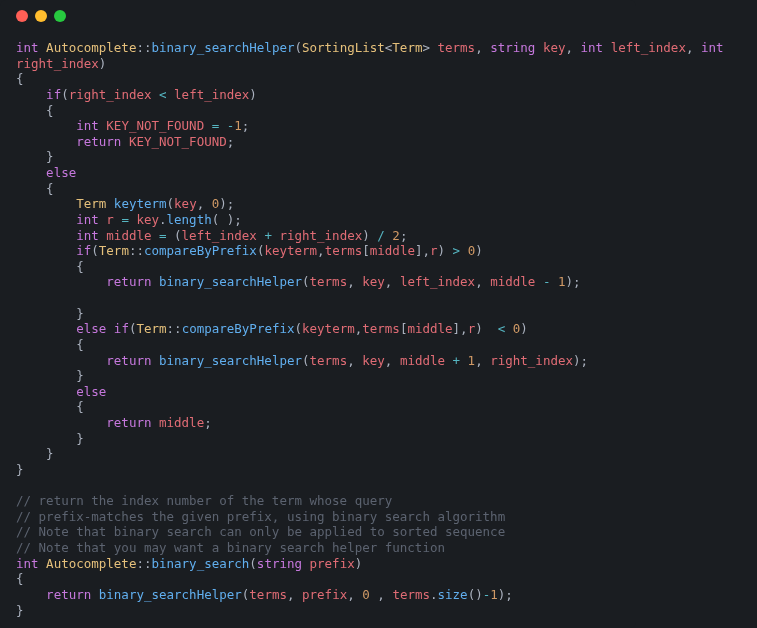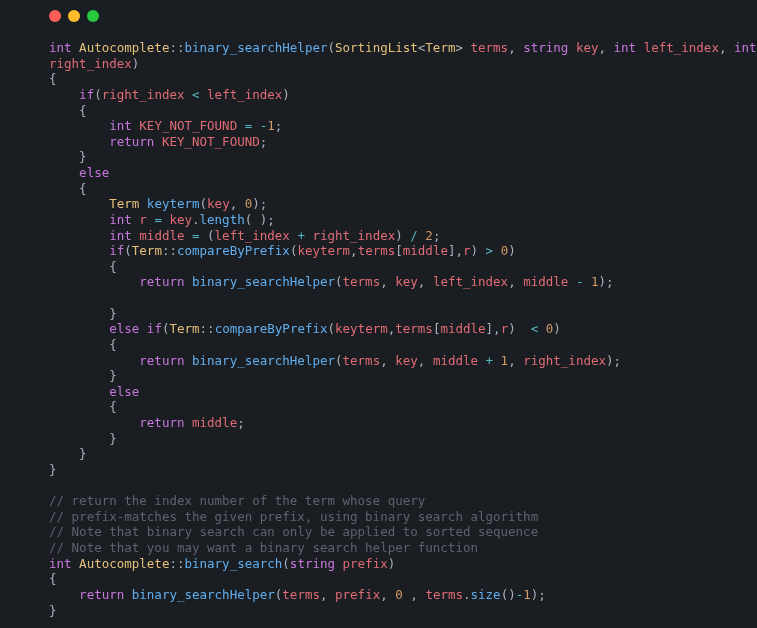--- a/index.html
+++ b/index.html
@@ -13,21 +13,20 @@
     height: 628px;
     overflow: hidden;
   }
   .window {
     background: #1a1d21;
     border-radius: 6px;
     width: 636px;
     height: 628px;
     box-sizing: border-box;
     padding: 10px 16px 16px 16px;
-    margin-left: 33px;
   }
   .titlebar {
     display: flex;
     gap: 7px;
     margin-bottom: 18px;
   }
   .dot {
     width: 12px;
     height: 12px;
     border-radius: 50%;

